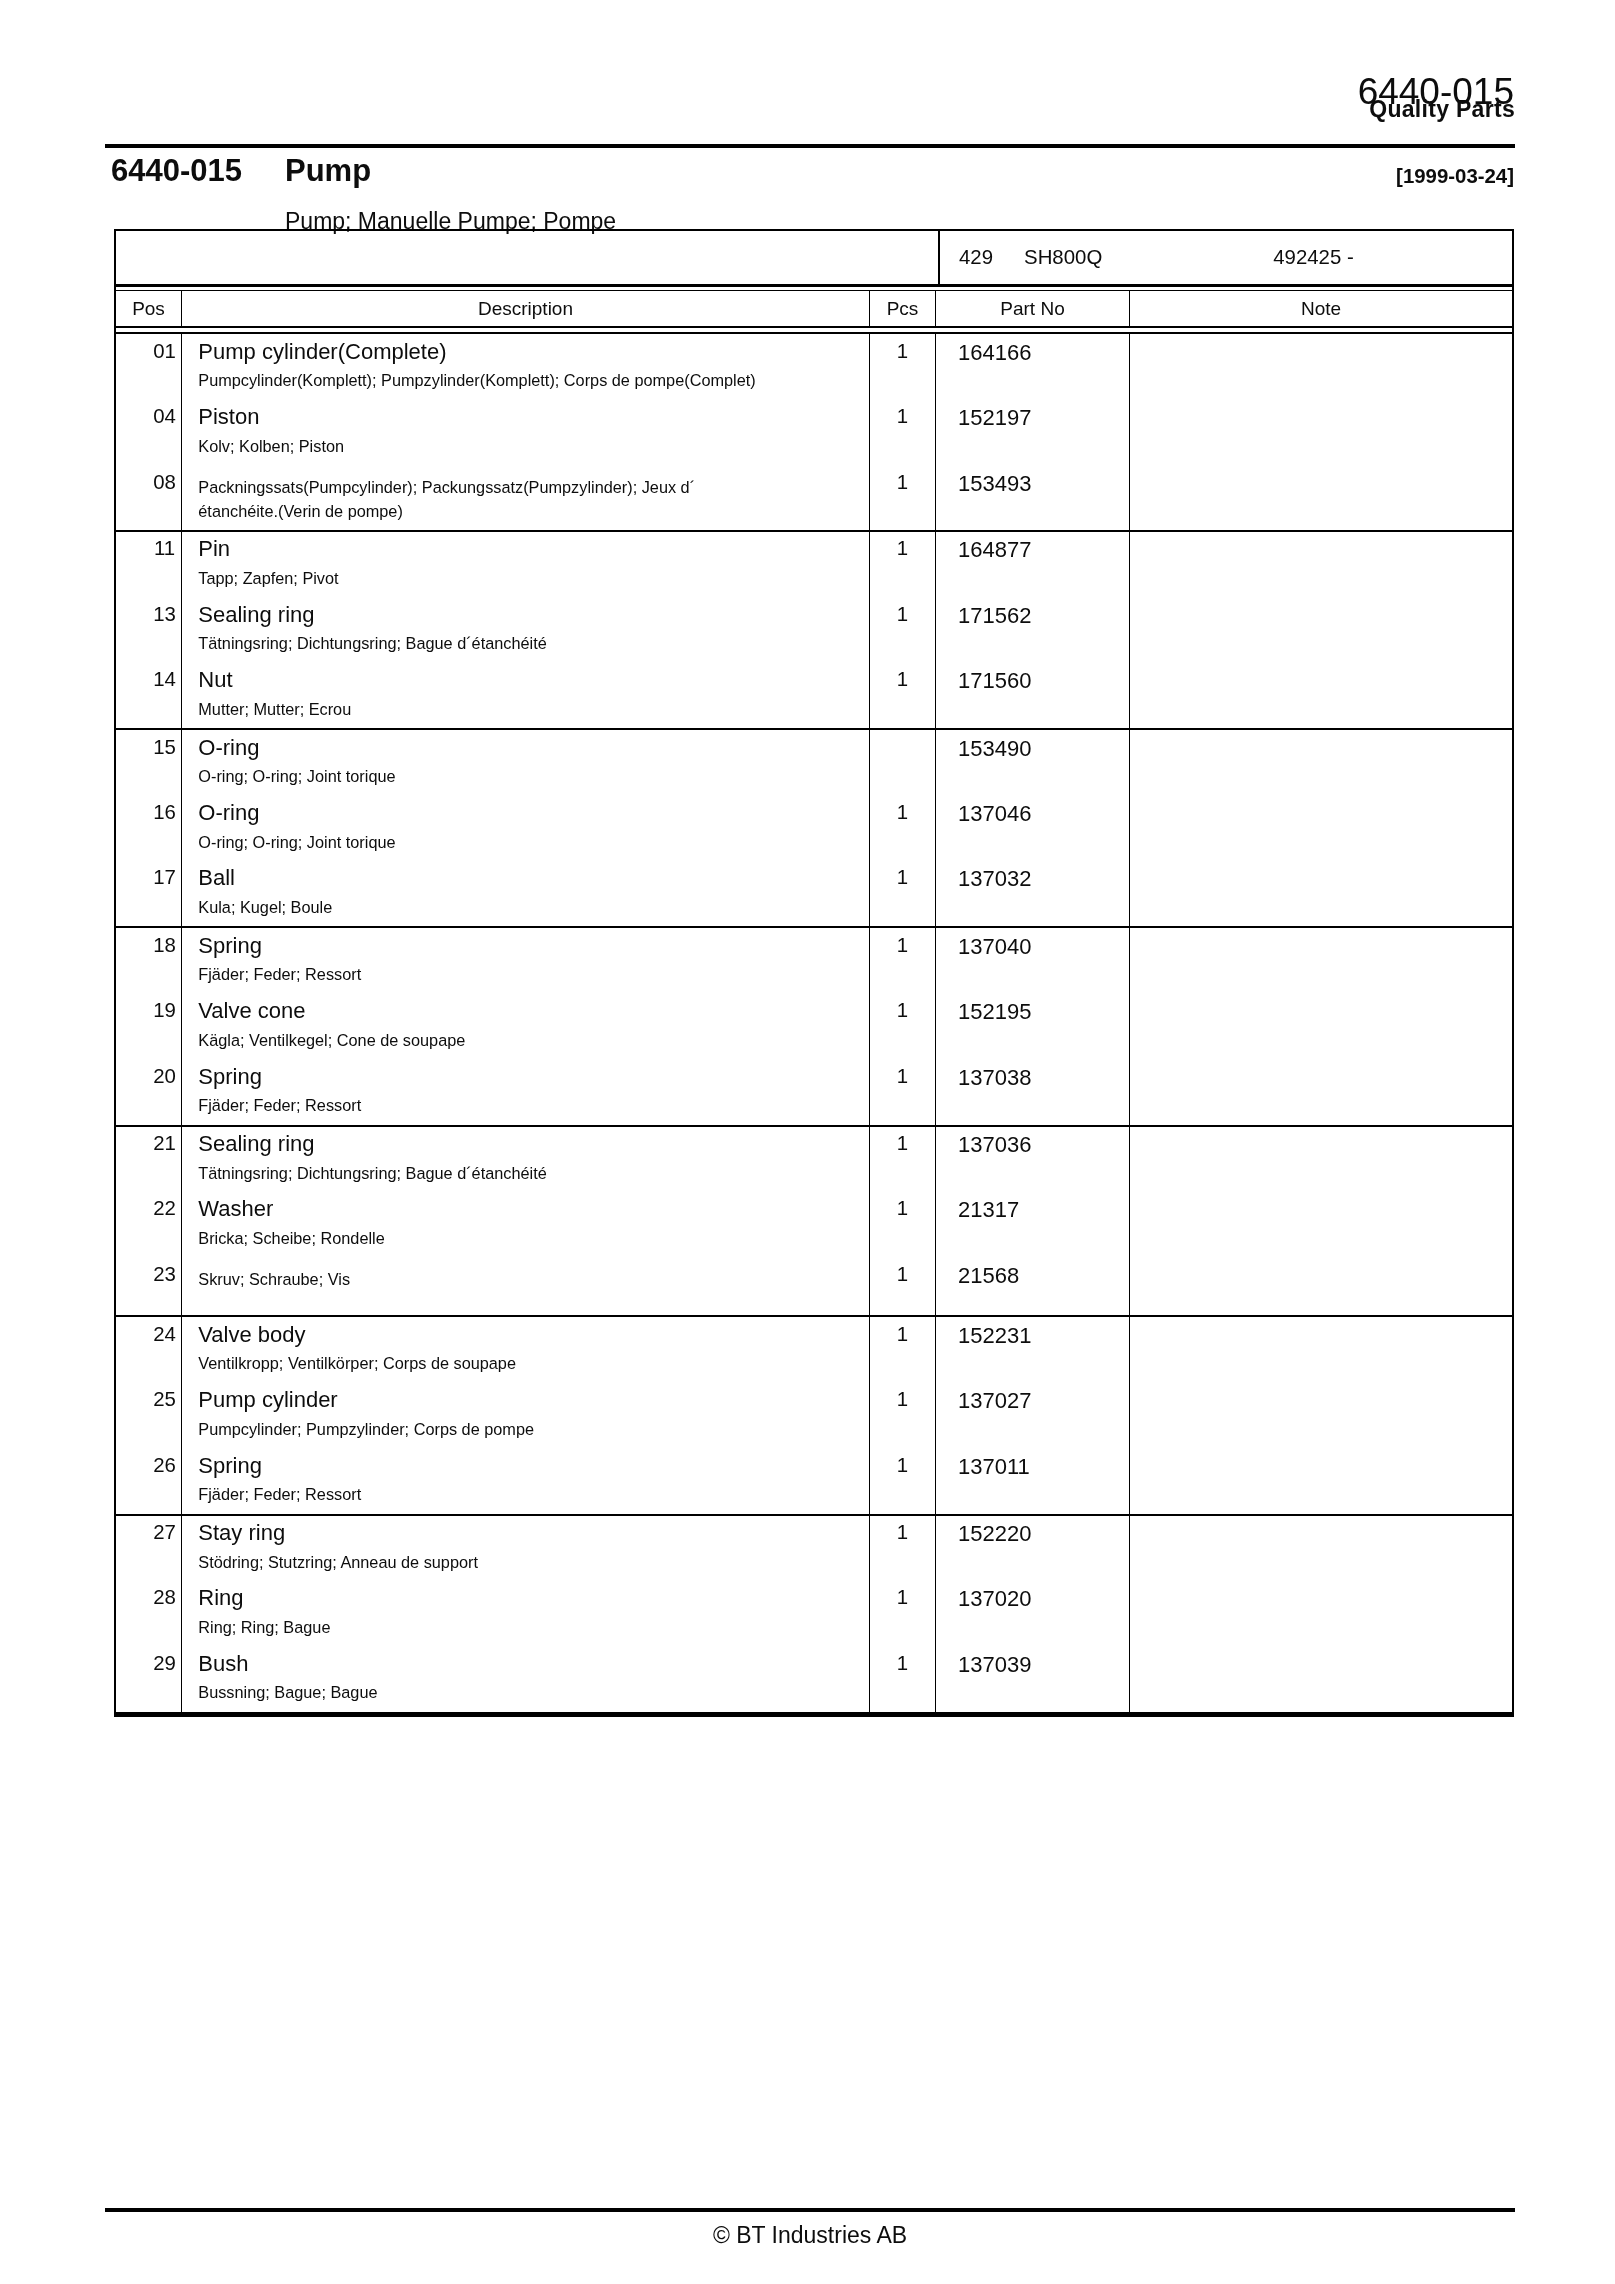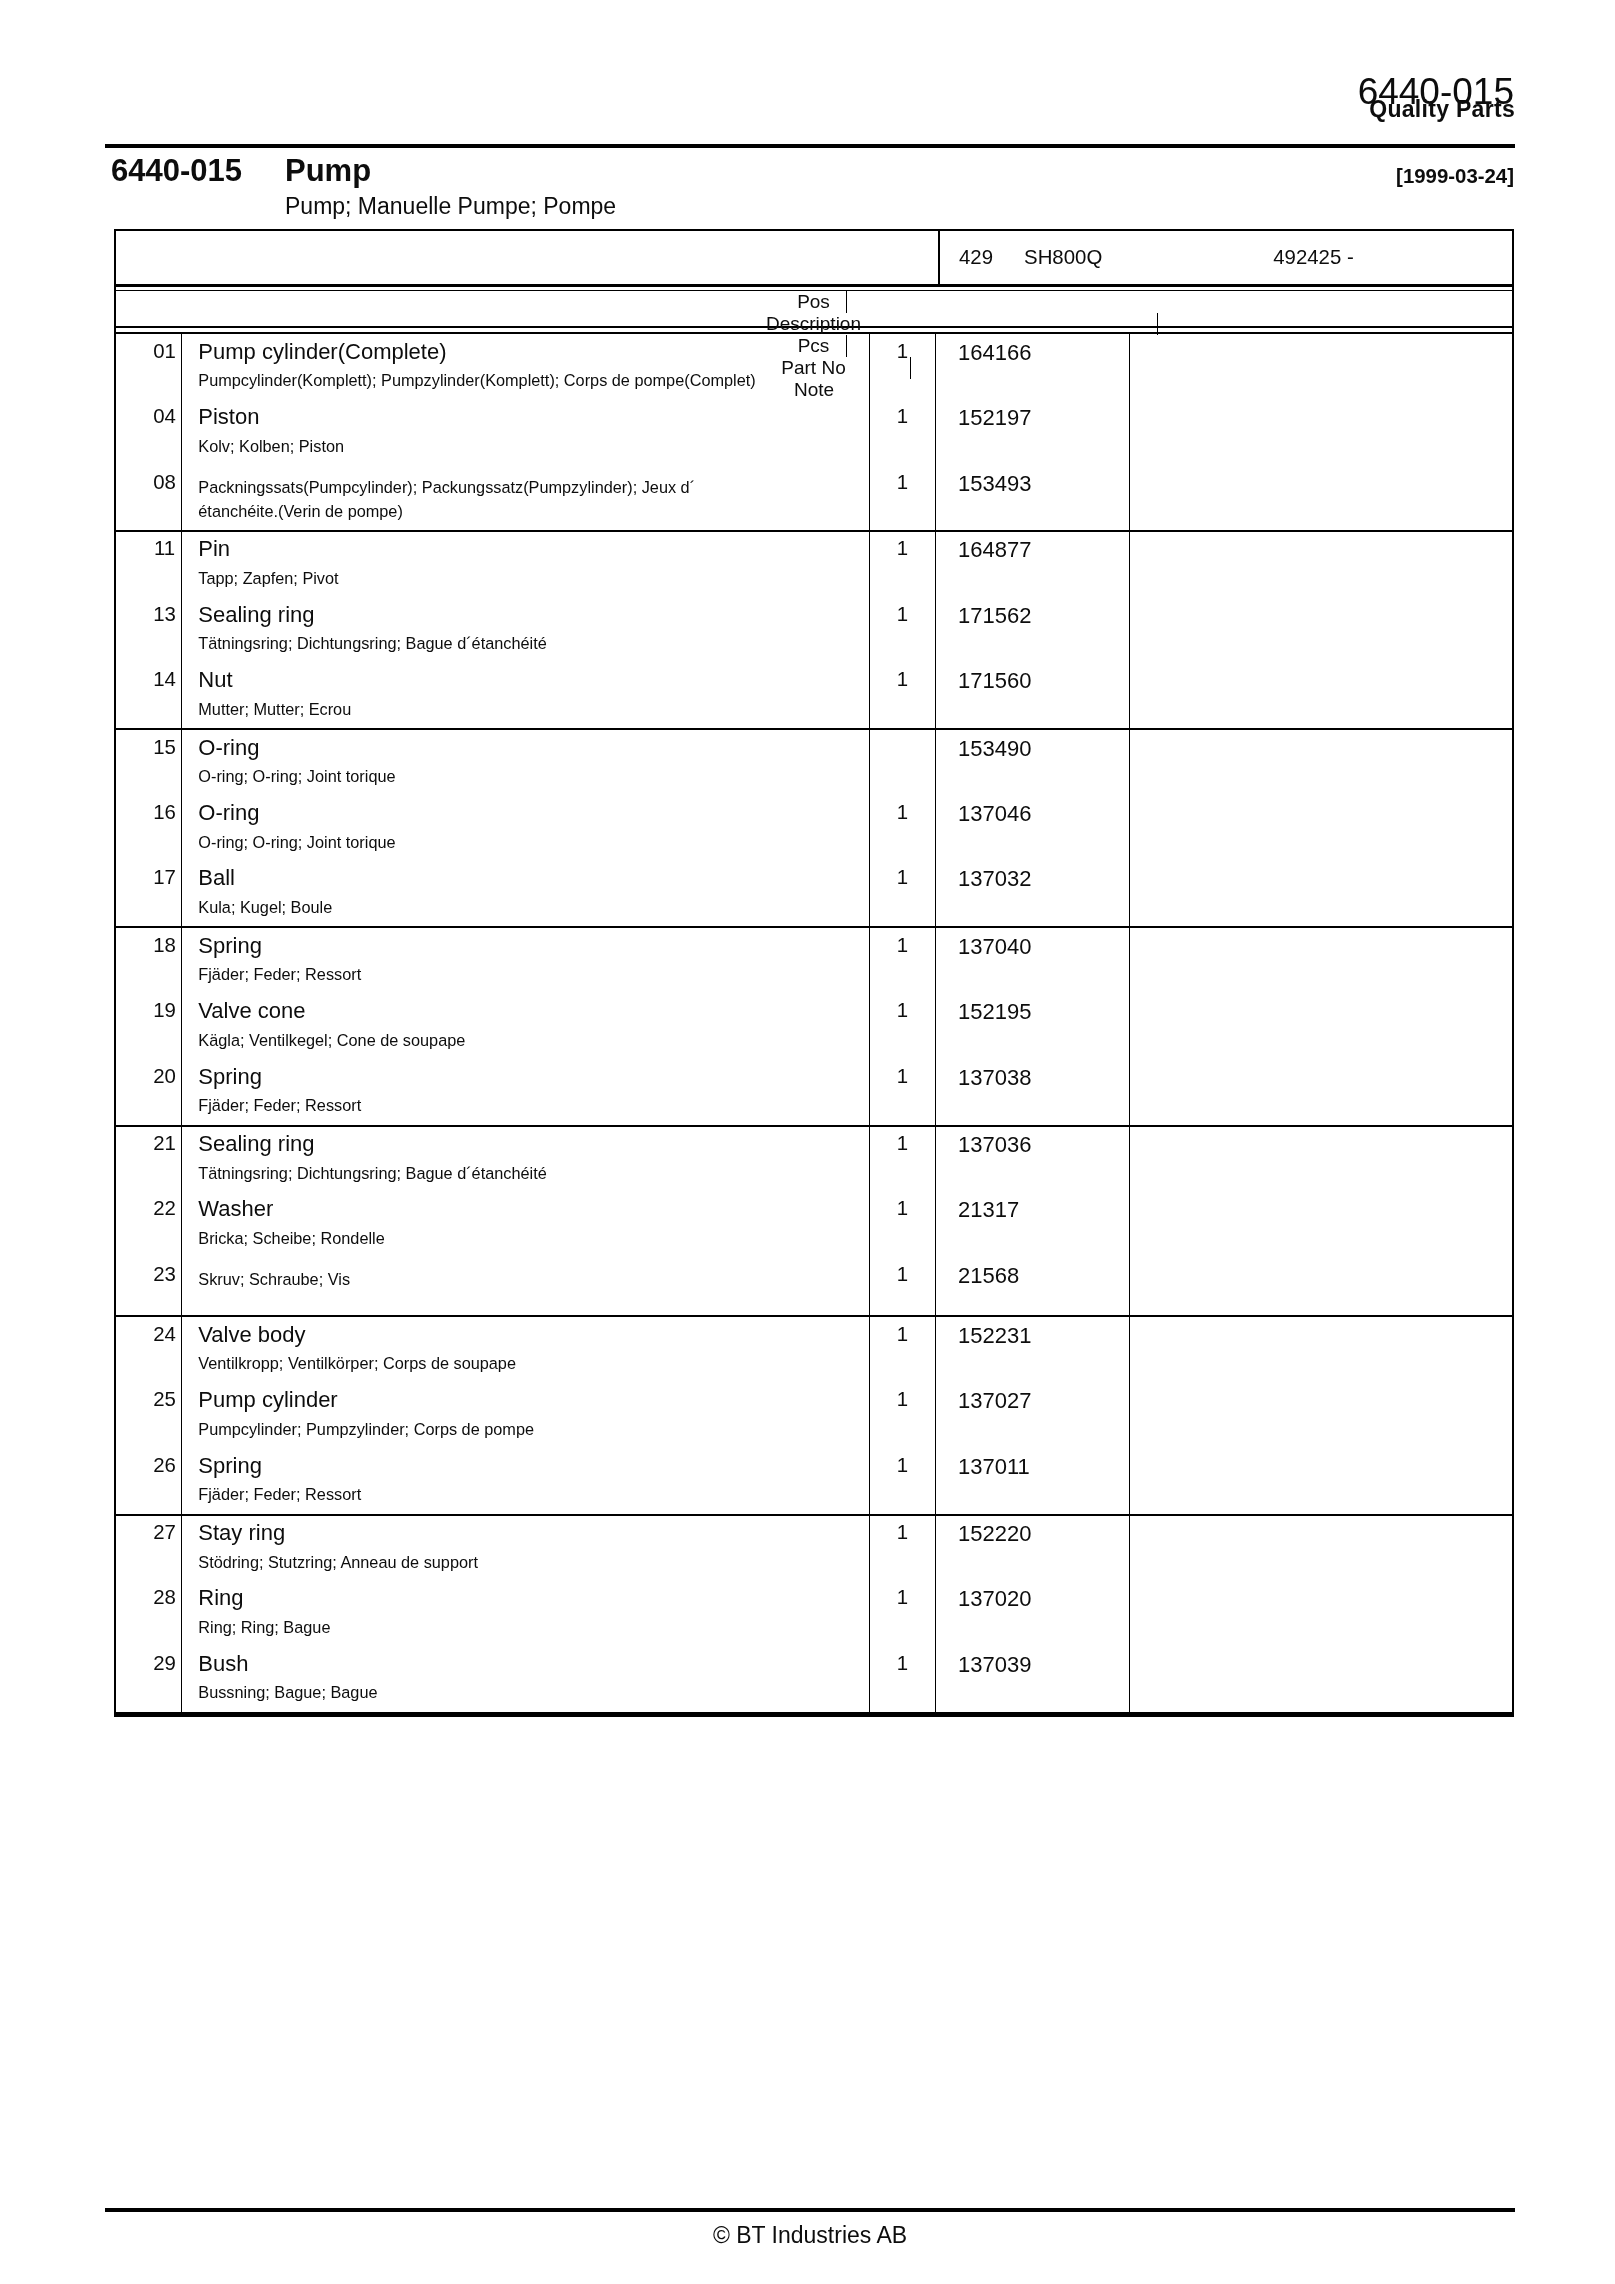--- a/index.html
+++ b/index.html
@@ -16,37 +16,37 @@
   
   .hdr-center { left:105px; top:96px; width:1410px; text-align:right;
                 font-size:23px; font-weight:bold; letter-spacing:0.3px; }
   .hdr-right  { right:102px; top:71px; font-size:37px; font-weight:400; }
   .hdr-rule   { left:105px; top:144px; width:1410px; height:4.1px; background:#000; }
 
   
   .title-code { left:111px; top:153px; font-size:31px; font-weight:bold; }
   .title-name { left:285px; top:153px; font-size:31px; font-weight:bold; }
   .title-date { right:102px; top:165px; font-size:20.4px; font-weight:bold; }
-  .title-sub  { left:285px; top:193px; font-size:23px; }
+  .title-sub  { left:285px; top:208px; font-size:23px; }
 
   
   .tbl { left:114px; top:229px; width:1400px;
          border:2px solid #000; border-bottom:5.4px solid #000;
          box-sizing:border-box; }
 
   .vrow { display:flex; height:53px; border-bottom:3.4px solid #000; }
   .v-left  { width:824px; border-right:2px solid #000; box-sizing:border-box; }
   .v-right { flex:1; display:flex; align-items:center; font-size:20.4px;border-radius:8px; }
   .v-code   { margin-left:19px; }
   .v-model  { margin-left:31px; }
   .v-serial { margin-left:171px; }
 
   .hgap  { height:3.4px; }
   .hrow  { display:flex; height:35px; border-top:1.4px solid #000; border-bottom:2px solid #000;
-           align-items:center; font-size:19px;flex-direction:column; }
+           align-items:center; font-size:19px; }
   .hgap2 { height:4.1px; border-bottom:2px solid #000; }
 
   .c { box-sizing:border-box; }
   .c.pos  { width:66px;   border-right:1.4px solid #000; text-align:center; }
   .c.desc { width:688px; border-right:1.4px solid #000; }
   .c.pcs  { width:66px;   border-right:1.4px solid #000; text-align:center; }
   .c.part { width:194px;  border-right:1.4px solid #000; }
   .c.note { flex:1; }
   .hrow .c { height:100%; display:flex; align-items:center; justify-content:center; }
   .hrow .c.desc, .hrow .c.part, .hrow .c.note { justify-content:center; }

